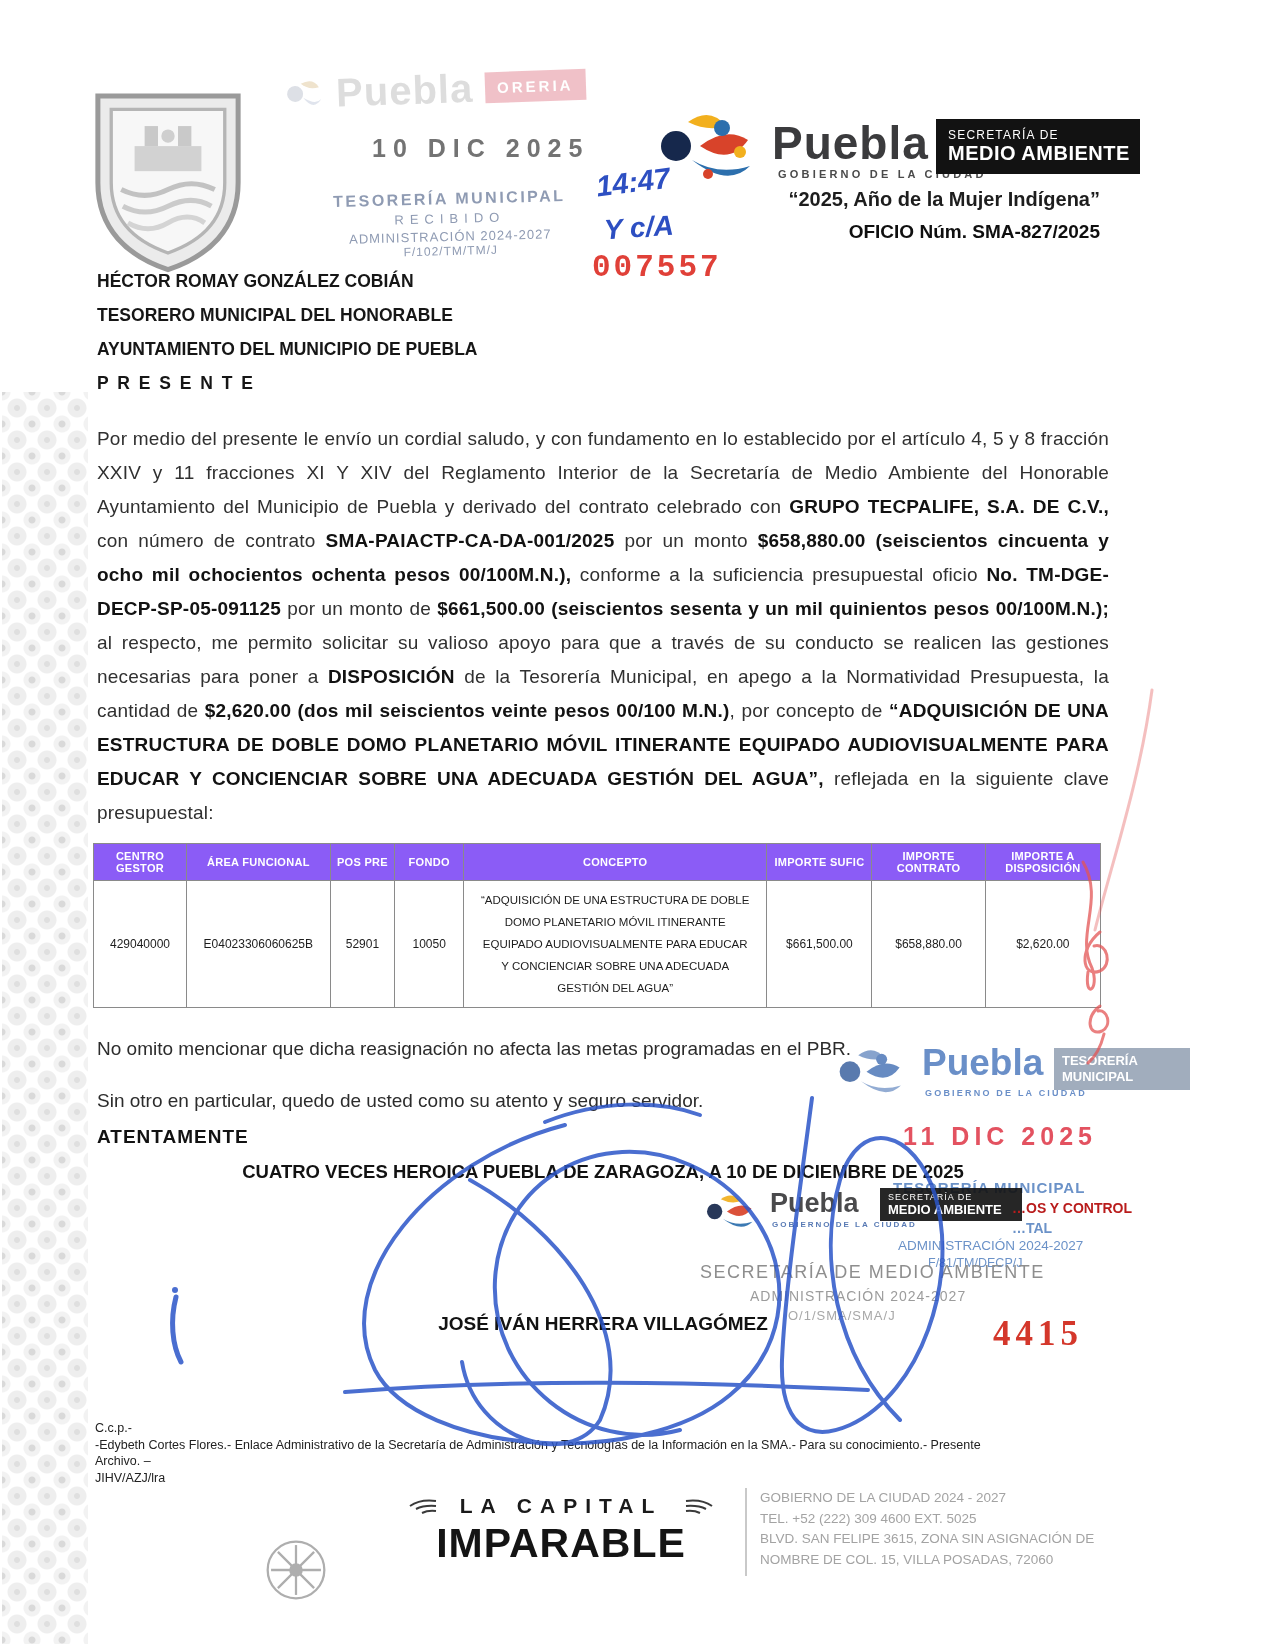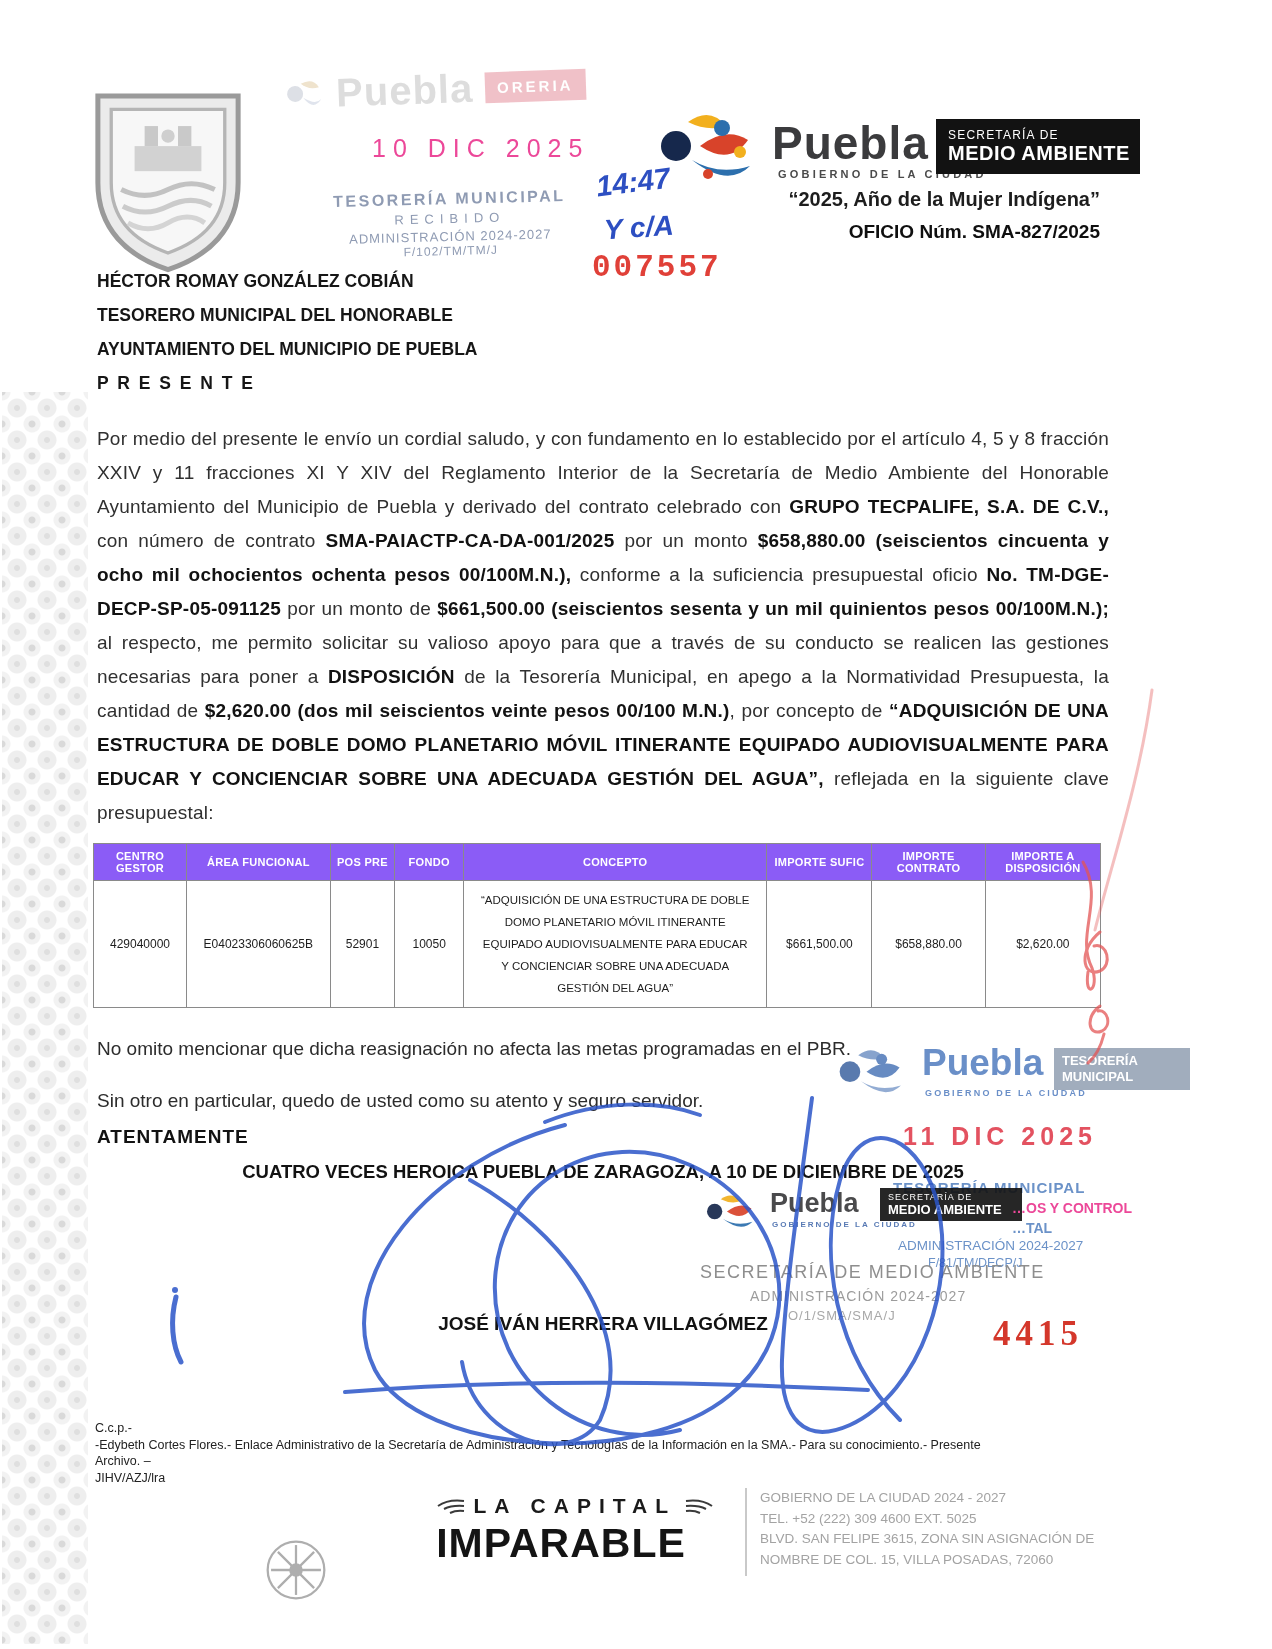--- a/index.html
+++ b/index.html
@@ -16,21 +16,21 @@
       radial-gradient(circle,#c6c6c6 3px,transparent 4px) 15px 16px/30px 32px,
       radial-gradient(circle,#ececec 8px,transparent 9px) 15px 16px/30px 32px;}
 
   
   .shield{left:82px;top:86px;width:172px;height:192px}
   .faded-stamp{left:282px;top:50px;width:370px;height:76px;transform:rotate(-2deg);opacity:.6;
                display:flex;align-items:center;gap:12px}
   .faded-word{font-size:40px;font-weight:bold;color:#9a9a9a;opacity:.55;letter-spacing:1px}
   .faded-box{background:#e2808e;color:#fff;font-weight:bold;font-size:15px;
              padding:7px 12px;letter-spacing:3px;opacity:.8}
-  .red-date1{left:372px;top:134px;font-size:25px;font-weight:normal;color:#ec4899;letter-spacing:7px}
+  .red-date1{left:372px;top:134px;font-size:25px;font-weight:bold;color:#737373;letter-spacing:7px}
   .received{left:305px;top:190px;width:290px;text-align:center;color:#8f9bb3;transform:rotate(-1.5deg)}
   .received .l1{font-size:16px;font-weight:bold;letter-spacing:2.5px}
   .received .l2{font-size:13px;letter-spacing:6px;margin-top:3px}
   .received .l3{font-size:13px;letter-spacing:1px;margin-top:3px}
   .received .l4{font-size:12px;letter-spacing:1px}
   .hand-time{left:596px;top:166px;font-size:29px;color:#2d4fc2;font-style:italic;font-weight:bold;transform:rotate(-7deg)}
   .hand-initials{left:604px;top:212px;font-size:28px;color:#2d4fc2;font-style:italic;font-weight:bold;transform:rotate(-4deg)}
   .hand-folio{left:592px;top:250px;font-family:"Liberation Mono",monospace;font-size:31px;font-weight:bold;color:#e04038;letter-spacing:3px}
 
   .logo-icon{left:645px;top:100px;width:126px;height:90px}
@@ -72,38 +72,38 @@
   .citydate{left:97px;top:1161px;width:1012px;text-align:center;font-size:18.5px;font-weight:bold;color:#121212}
 
   .tes-l1{left:893px;top:1179px;font-size:15px;font-weight:bold;color:#6b92c8;letter-spacing:1px}
   .mini-stamp{left:698px;top:1186px;width:330px;height:60px;opacity:.92}
   .mini-stamp .icon{position:absolute;left:0;top:2px;width:66px;height:46px}
   .mini-stamp .word{position:absolute;left:72px;top:2px;font-size:27px;font-weight:bold;color:#3b3b3d}
   .mini-stamp .box{position:absolute;left:182px;top:2px;width:142px;background:#141414;color:#fff;padding:4px 8px}
   .mini-stamp .box .s{font-size:9px;letter-spacing:1px}
   .mini-stamp .box .g{font-size:13px;font-weight:bold}
   .mini-stamp .tag{position:absolute;left:74px;top:34px;font-size:8px;letter-spacing:2px;color:#4a6fae;font-weight:bold}
-  .tes-l2{left:1012px;top:1200px;font-size:14px;color:#ec4899;font-weight:bold}
+  .tes-l2{left:1012px;top:1200px;font-size:14px;color:#b91c1c;font-weight:bold}
   .tes-l3{left:1012px;top:1220px;font-size:14px;color:#6b92c8;font-weight:bold}
   .tes-l4{left:898px;top:1238px;font-size:13.5px;color:#6b92c8}
   .tes-l5{left:928px;top:1256px;font-size:12.5px;color:#6b92c8}
 
   .sma-l1{left:700px;top:1262px;font-size:18px;color:#8e8e8e;letter-spacing:1.5px}
   .sma-l2{left:750px;top:1288px;font-size:14px;color:#9c9c9c;letter-spacing:1px}
   .sma-l3{left:788px;top:1308px;font-size:13px;color:#a8a8a8;letter-spacing:1px}
   .folio2{left:993px;top:1314px;font-size:35px;font-weight:bold;color:#d4372b;
           font-family:"Liberation Serif",serif;letter-spacing:5px}
 
   .signer{left:97px;top:1306px;width:1012px;text-align:center;font-weight:bold;font-size:19px;
           color:#121212;line-height:36px}
 
   .ccp{left:95px;top:1420px;font-size:12.5px;color:#222;line-height:16.5px}
 
   .capital{left:408px;top:1494px;width:306px;text-align:center}
-  .cap-row{display:flex;align-items:center;justify-content:flex-end;gap:8px}
+  .cap-row{display:flex;align-items:center;justify-content:space-between;gap:8px}
   .cap-text{font-size:21px;font-weight:bold;letter-spacing:8px;color:#1a1a1a;white-space:nowrap}
   .imparable{font-size:41px;font-weight:bold;letter-spacing:1px;color:#141414;margin-top:2px}
 
   .divider{left:745px;top:1488px;width:2px;height:88px;background:#c9c9c9}
   .right-foot{left:760px;top:1488px;font-size:13.5px;color:#a3a3a3;line-height:20.5px}
   .badge{left:262px;top:1536px;width:68px;height:68px;opacity:.8}
 
   .ink{left:0;top:0;width:1272px;height:1649px;z-index:40;pointer-events:none}
 </style>
 </head>

